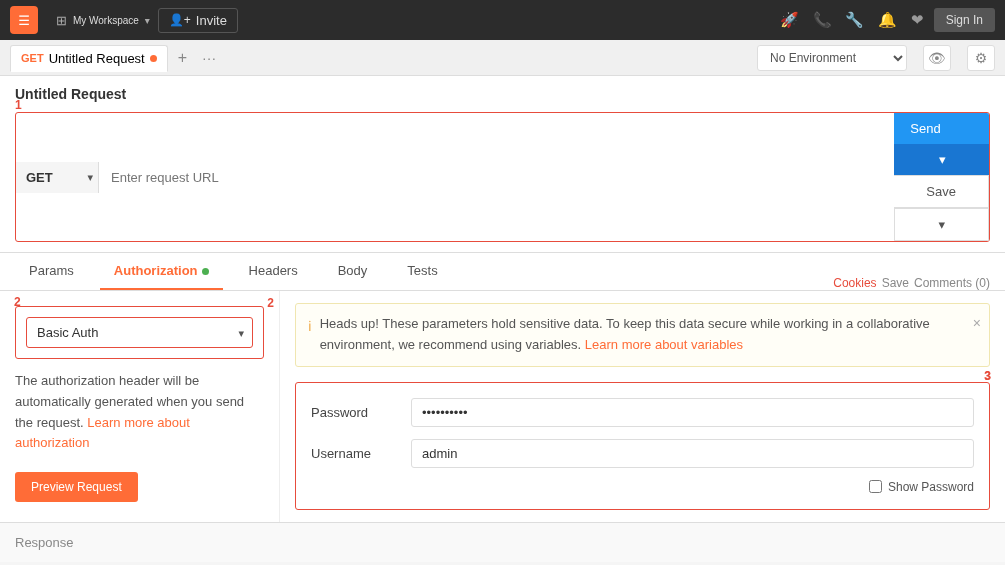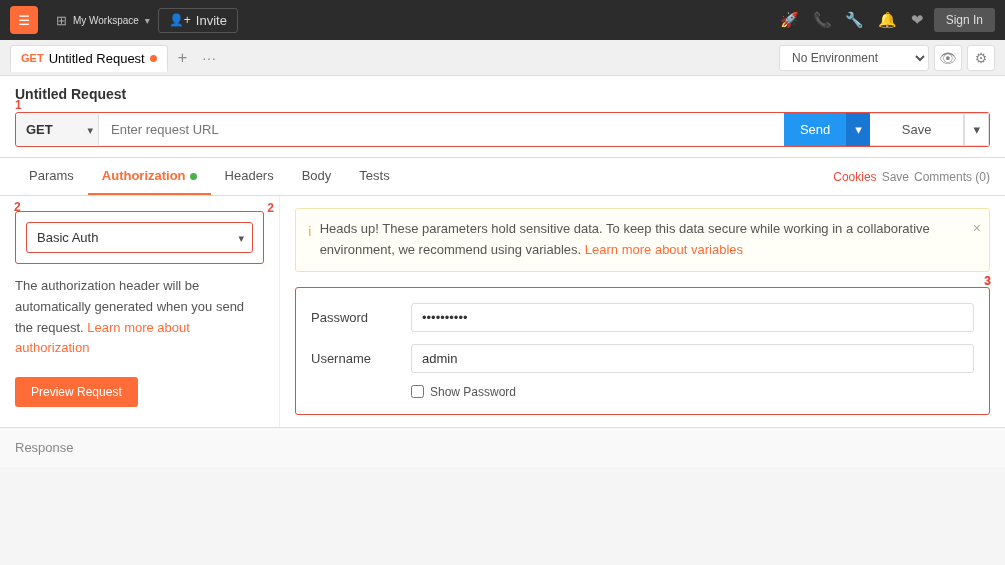--- a/index.html
+++ b/index.html
@@ -73,21 +73,21 @@
     .request-tab .method-badge {
       color: #ff6c37; font-size: 11px; font-weight: bold;
     }
     .request-tab .dot {
       width: 7px; height: 7px; background: #ff6c37; border-radius: 50%;
     }
     .tab-add { color: #888; font-size: 16px; cursor: pointer; padding: 0 5px; }
     .tab-more { color: #888; font-size: 14px; cursor: pointer; padding: 0 5px; }
     .env-area {
       margin-left: auto;
-      display: flex; align-items: center; gap: 5px;
+      display: flex; align-items: center; gap: 16px;
     }
     .env-select {
       border: 1px solid #ddd;
       border-radius: 3px;
       padding: 4px 8px;
       background: white;
       font-size: 12px;
       color: #555;
       width: 150px;
     }
@@ -189,25 +189,25 @@
       border: 1px solid #ddd;
       border-left: 1px solid #ddd;
       padding: 8px 8px;
       cursor: pointer;
       color: #555;
     }
 
     
     .subtabs {
       display: flex;
-      align-items: center;
+      align-items: flex-end;
       background: white;
       border-bottom: 1px solid #ddd;
       padding: 0 15px;
-      gap: 0;
+      gap: 12px;
     }
     .subtab {
       padding: 10px 14px;
       color: #555;
       cursor: pointer;
       font-size: 13px;
       border-bottom: 2px solid transparent;
     }
     .subtab.active {
       color: #ff6c37;
@@ -380,20 +380,21 @@
       font-size: 13px;
       color: #333;
       outline: none;
     }
     .show-password-row {
       display: flex;
       align-items: center;
       gap: 6px;
       padding-left: 100px;
       margin-top: 5px;
+      justify-content: flex-end;
     }
     .show-password-checkbox {
       cursor: pointer;
     }
     .show-password-label {
       font-size: 12px;
       color: #555;
     }
 
     
@@ -412,20 +413,21 @@
     .num-badge {
       position: absolute;
       top: -14px;
       left: 0;
       color: #e74c3c;
       font-weight: bold;
       font-size: 12px;
     }
     .btn-group {
       display: flex;
+      flex-direction: column;
     }
   </style>
 </head>
 <body>
 
 <div class="topnav">
   <div class="topnav-logo">
     <span>☰</span>
   </div>
   <div style="margin-left:8px; display:flex; align-items:center; gap:8px;">

